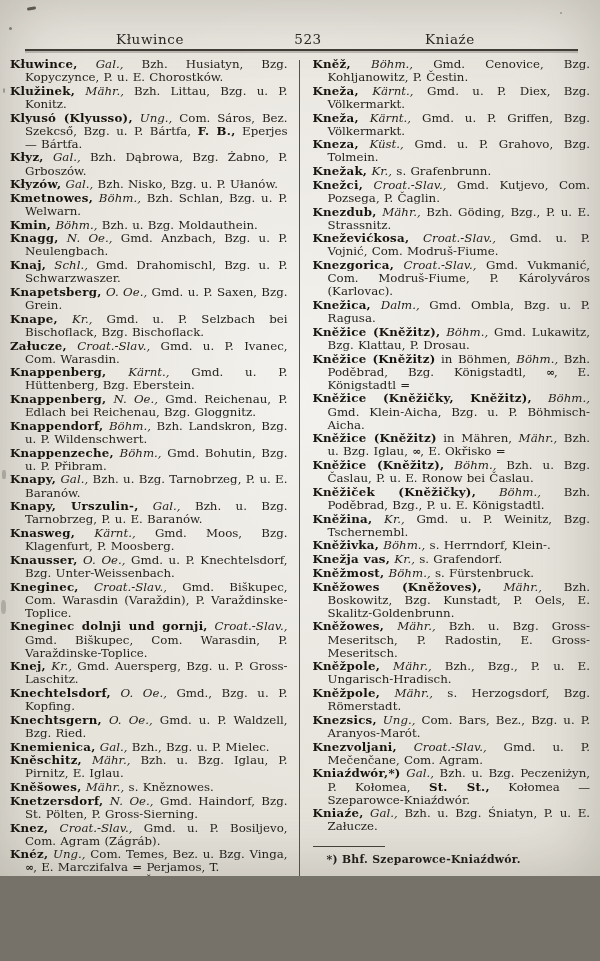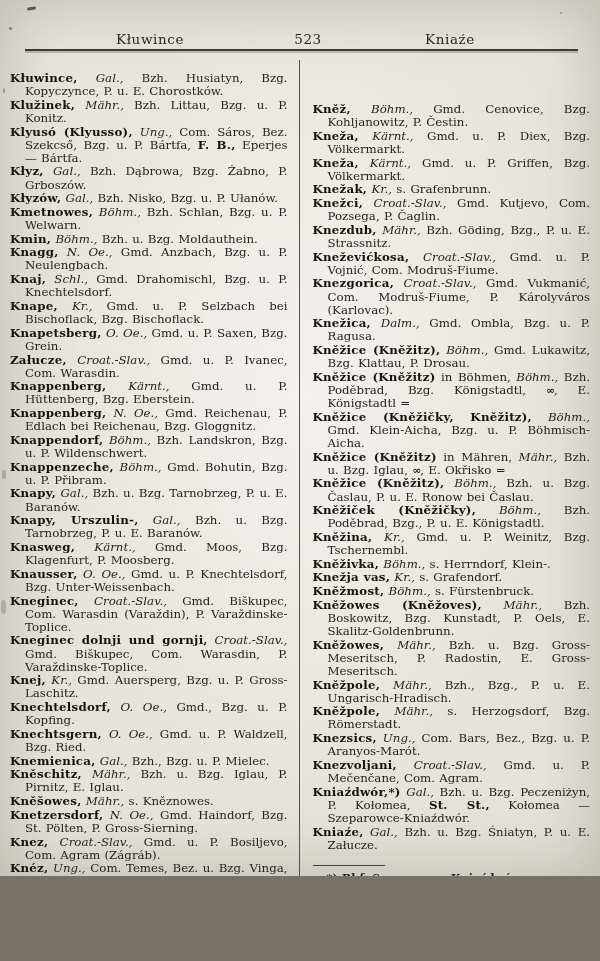--- a/index.html
+++ b/index.html
@@ -21,21 +21,21 @@
   
   .running-head{position:absolute;top:31px;font-size:13.5px;letter-spacing:.6px;text-align:center;color:#2a2722;}
   .rh-left{left:0;width:300px;}
   .rh-page{left:8px;width:600px;}
   .rh-right{left:300px;width:300px;}
   .header-rule{
     position:absolute;top:49px;left:25px;width:553px;height:2px;
     background:#3f3c36;box-shadow:0 2px 0 rgba(95,90,80,.32);
   }
   
-  .columns{position:absolute;top:72px;left:10px;width:580px;display:flex;align-items:center;}
+  .columns{position:absolute;top:58px;left:10px;width:580px;display:flex;}
   .col{width:284px;}
   .col-right{margin-left:25px;}
   .col-divider{position:absolute;top:60px;left:299px;width:1px;height:846px;background:#55514a;}
   .entry{
     margin:0 0 .6px 0;
     font-size:11.8px;line-height:13.1px;
     text-align:justify;
     padding-left:15px;text-indent:-15px;
     word-spacing:.5px;
   }
@@ -76,23 +76,23 @@
   <div class="columns">
     <div class="col col-left">
         <p class="entry"><span class="b">Kłuwince,</span><span class="i"> Gal.,</span><span class="r"> Bzh. Husiatyn, Bzg. Kopyczynce, P. u. E. Chorostków.</span></p>
         <p class="entry"><span class="b">Klužinek,</span><span class="i"> Mähr.,</span><span class="r"> Bzh. Littau, Bzg. u. P. Konitz.</span></p>
         <p class="entry"><span class="b">Klyusó (Klyusso),</span><span class="i"> Ung.,</span><span class="r"> Com. Sáros, Bez. Szekcső, Bzg. u. P. Bártfa, </span><span class="b">F. B.,</span><span class="r"> Eperjes — Bártfa.</span></p>
         <p class="entry"><span class="b">Kłyz,</span><span class="i"> Gal.,</span><span class="r"> Bzh. Dąbrowa, Bzg. Żabno, P. Grboszów.</span></p>
         <p class="entry"><span class="b">Kłyzów,</span><span class="i"> Gal.,</span><span class="r"> Bzh. Nisko, Bzg. u. P. Ułanów.</span></p>
         <p class="entry"><span class="b">Kmetnowes,</span><span class="i"> Böhm.,</span><span class="r"> Bzh. Schlan, Bzg. u. P. Welwarn.</span></p>
         <p class="entry"><span class="b">Kmin,</span><span class="i"> Böhm.,</span><span class="r"> Bzh. u. Bzg. Moldauthein.</span></p>
         <p class="entry"><span class="b">Knagg,</span><span class="i"> N. Oe.,</span><span class="r"> Gmd. Anzbach, Bzg. u. P. Neulengbach.</span></p>
-        <p class="entry"><span class="b">Knaj,</span><span class="i"> Schl.,</span><span class="r"> Gmd. Drahomischl, Bzg. u. P. Knechtelsdorf.</span></p>
+        <p class="entry"><span class="b">Knaj,</span><span class="i"> Schl.,</span><span class="r"> Gmd. Drahomischl, Bzg. u. P. Schwarzwaszer.</span></p>
+        <p class="entry"><span class="b">Knapetsberg,</span><span class="i"> O. Oe.,</span><span class="r"> Gmd. u. P. Saxen, Bzg. Grein.</span></p>
         <p class="entry"><span class="b">Knape,</span><span class="i"> Kr.,</span><span class="r"> Gmd. u. P. Selzbach bei Bischoflack, Bzg. Bischoflack.</span></p>
-        <p class="entry"><span class="b">Knapetsberg,</span><span class="i"> O. Oe.,</span><span class="r"> Gmd. u. P. Saxen, Bzg. Grein.</span></p>
         <p class="entry"><span class="b">Załucze,</span><span class="i"> Croat.-Slav.,</span><span class="r"> Gmd. u. P. Ivanec, Com. Warasdin.</span></p>
         <p class="entry"><span class="b">Knappenberg,</span><span class="i"> Kärnt.,</span><span class="r"> Gmd. u. P. Hüttenberg, Bzg. Eberstein.</span></p>
         <p class="entry"><span class="b">Knappenberg,</span><span class="i"> N. Oe.,</span><span class="r"> Gmd. Reichenau, P. Edlach bei Reichenau, Bzg. Gloggnitz.</span></p>
         <p class="entry"><span class="b">Knappendorf,</span><span class="i"> Böhm.,</span><span class="r"> Bzh. Landskron, Bzg. u. P. Wildenschwert.</span></p>
         <p class="entry"><span class="b">Knappenzeche,</span><span class="i"> Böhm.,</span><span class="r"> Gmd. Bohutin, Bzg. u. P. Přibram.</span></p>
         <p class="entry"><span class="b">Knapy,</span><span class="i"> Gal.,</span><span class="r"> Bzh. u. Bzg. Tarnobrzeg, P. u. E. Baranów.</span></p>
         <p class="entry"><span class="b">Knapy, Urszulin-,</span><span class="i"> Gal.,</span><span class="r"> Bzh. u. Bzg. Tarnobrzeg, P. u. E. Baranów.</span></p>
         <p class="entry"><span class="b">Knasweg,</span><span class="i"> Kärnt.,</span><span class="r"> Gmd. Moos, Bzg. Klagenfurt, P. Moosberg.</span></p>
         <p class="entry"><span class="b">Knausser,</span><span class="i"> O. Oe.,</span><span class="r"> Gmd. u. P. Knechtelsdorf, Bzg. Unter-Weissenbach.</span></p>
         <p class="entry"><span class="b">Kneginec,</span><span class="i"> Croat.-Slav.,</span><span class="r"> Gmd. Biškupec, Com. Warasdin (Varaždin), P. Varaždinske-Toplice.</span></p>
@@ -106,20 +106,21 @@
         <p class="entry"><span class="b">Knetzersdorf,</span><span class="i"> N. Oe.,</span><span class="r"> Gmd. Haindorf, Bzg. St. Pölten, P. Gross-Sierning.</span></p>
         <p class="entry"><span class="b">Knez,</span><span class="i"> Croat.-Slav.,</span><span class="r"> Gmd. u. P. Bosiljevo, Com. Agram (Zágráb).</span></p>
         <p class="entry"><span class="b">Knéz,</span><span class="i"> Ung.,</span><span class="r"> Com. Temes, Bez. u. Bzg. Vinga, </span><span class="icon">∞</span><span class="r">, E. Marczifalva = Perjamos, T.</span></p>
         <p class="entry"><span class="b">Kněž,</span><span class="i"> Böhm.,</span><span class="r"> Bzh. Časlau, Bzg., P. u. E. Habern.</span></p>
       </div>
     <div class="col col-right">
       <div>
           <p class="entry"><span class="b">Kněž,</span><span class="i"> Böhm.,</span><span class="r"> Gmd. Cenovice, Bzg. Kohljanowitz, P. Čestin.</span></p>
           <p class="entry"><span class="b">Kneža,</span><span class="i"> Kärnt.,</span><span class="r"> Gmd. u. P. Diex, Bzg. Völkermarkt.</span></p>
           <p class="entry"><span class="b">Kneža,</span><span class="i"> Kärnt.,</span><span class="r"> Gmd. u. P. Griffen, Bzg. Völkermarkt.</span></p>
+          <p class="entry"><span class="b">Kneza,</span><span class="i"> Küst.,</span><span class="r"> Gmd. u. P. Grahovo, Bzg. Tolmein.</span></p>
           <p class="entry"><span class="b">Knežak,</span><span class="i"> Kr.,</span><span class="r"> s. Grafenbrunn.</span></p>
           <p class="entry"><span class="b">Knežci,</span><span class="i"> Croat.-Slav.,</span><span class="r"> Gmd. Kutjevo, Com. Pozsega, P. Čaglin.</span></p>
           <p class="entry"><span class="b">Knezdub,</span><span class="i"> Mähr.,</span><span class="r"> Bzh. Göding, Bzg., P. u. E. Strassnitz.</span></p>
           <p class="entry"><span class="b">Kneževićkosa,</span><span class="i"> Croat.-Slav.,</span><span class="r"> Gmd. u. P. Vojnić, Com. Modruš-Fiume.</span></p>
           <p class="entry"><span class="b">Knezgorica,</span><span class="i"> Croat.-Slav.,</span><span class="r"> Gmd. Vukmanić, Com. Modruš-Fiume, P. Károlyváros (Karlovac).</span></p>
           <p class="entry"><span class="b">Knežica,</span><span class="i"> Dalm.,</span><span class="r"> Gmd. Ombla, Bzg. u. P. Ragusa.</span></p>
           <p class="entry"><span class="b">Kněžice (Kněžitz),</span><span class="i"> Böhm.,</span><span class="r"> Gmd. Lukawitz, Bzg. Klattau, P. Drosau.</span></p>
           <p class="entry"><span class="b">Kněžice (Kněžitz)</span><span class="r"> in Böhmen, </span><span class="i">Böhm.,</span><span class="r"> Bzh. Poděbrad, Bzg. Königstadtl, </span><span class="icon">∞</span><span class="r">, E. Königstadtl =</span></p>
           <p class="entry"><span class="b">Kněžice (Kněžičky, Kněžitz),</span><span class="i"> Böhm.,</span><span class="r"> Gmd. Klein-Aicha, Bzg. u. P. Böhmisch-Aicha.</span></p>
           <p class="entry"><span class="b">Kněžice (Kněžitz)</span><span class="r"> in Mähren, </span><span class="i">Mähr.,</span><span class="r"> Bzh. u. Bzg. Iglau, </span><span class="icon">∞</span><span class="r">, E. Okřisko =</span></p>

